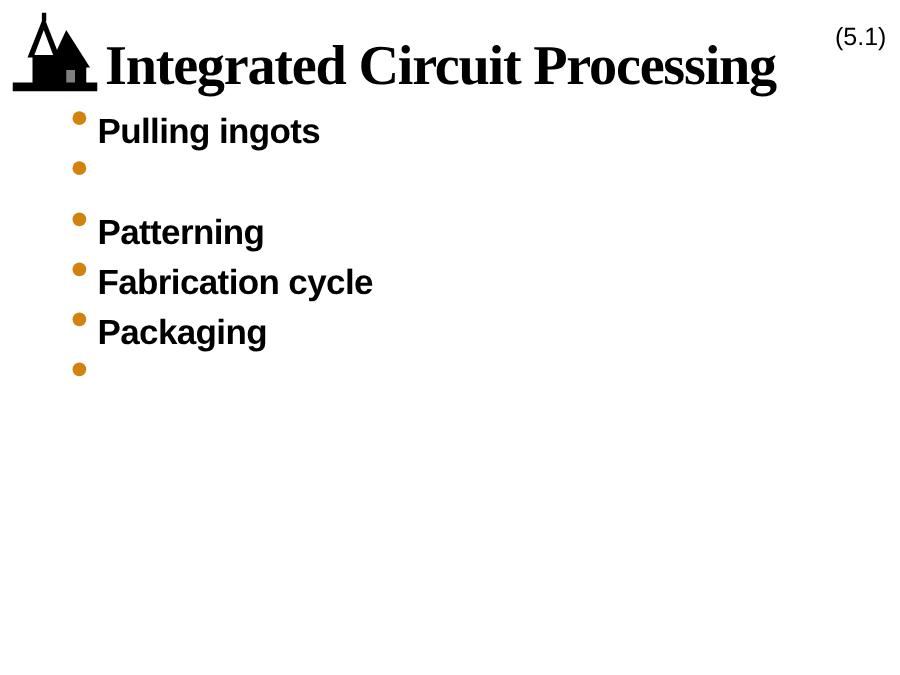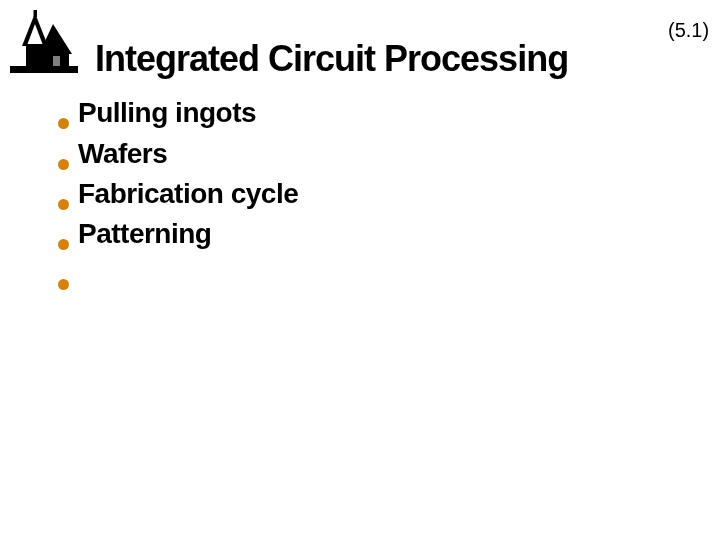--- a/index.html
+++ b/index.html
@@ -20,24 +20,24 @@
     left: 10px;
     top: 10px;
     width: 68px;
     height: 66px;
     color: var(--color-logo, #000000);
   }
   .title {
     position: absolute;
     left: 82px;
     top: 26px;
-    margin: 13px;
-    font-family: Liberation Sans, sans-serif;
+    margin: 2px;
+    font-family: Liberation Serif, serif;
     font-weight: bold;
-    font-size: 36px;
+    font-size: 45px;
     letter-spacing: -1px;
     line-height: 1.1;
     color: var(--color-title, #000000);
     white-space: nowrap;
   }
   .slide-number {
     position: absolute;
     left: 668px;
     top: 19px;
     font-size: 20px;
@@ -48,21 +48,21 @@
   .bullet-list {
     position: absolute;
     left: 58px;
     top: 89px;
     margin: 0;
     padding: 0;
     list-style: none;
   }
   .bullet-list li {
     display: flex;
-    align-items: flex-end;
+    align-items: flex-start;
     height: 40.3px;
     font-size: 28px;
     font-weight: bold;
     letter-spacing: -0.5px;
     color: var(--color-text, #000000);
     white-space: nowrap;
   }
   .bullet-dot {
     flex: 0 0 auto;
     width: 11px;
@@ -100,28 +100,31 @@
 
   <div class="slide-number">(5.1)</div>
 
   <ul class="bullet-list">
     <li>
       <span class="bullet-dot"></span>
       <span>Pulling ingots</span>
     </li>
     <li>
       <span class="bullet-dot"></span>
-      <span>Wafers</span>
+    </li>
+    <li>
+      <span class="bullet-dot"></span>
+      <span>Patterning</span>
     </li>
     <li>
       <span class="bullet-dot"></span>
       <span>Fabrication cycle</span>
     </li>
     <li>
       <span class="bullet-dot"></span>
-      <span>Patterning</span>
+      <span>Packaging</span>
     </li>
     <li>
       <span class="bullet-dot"></span>
     </li>
   </ul>
 
 </div>
 
 </body></html>

